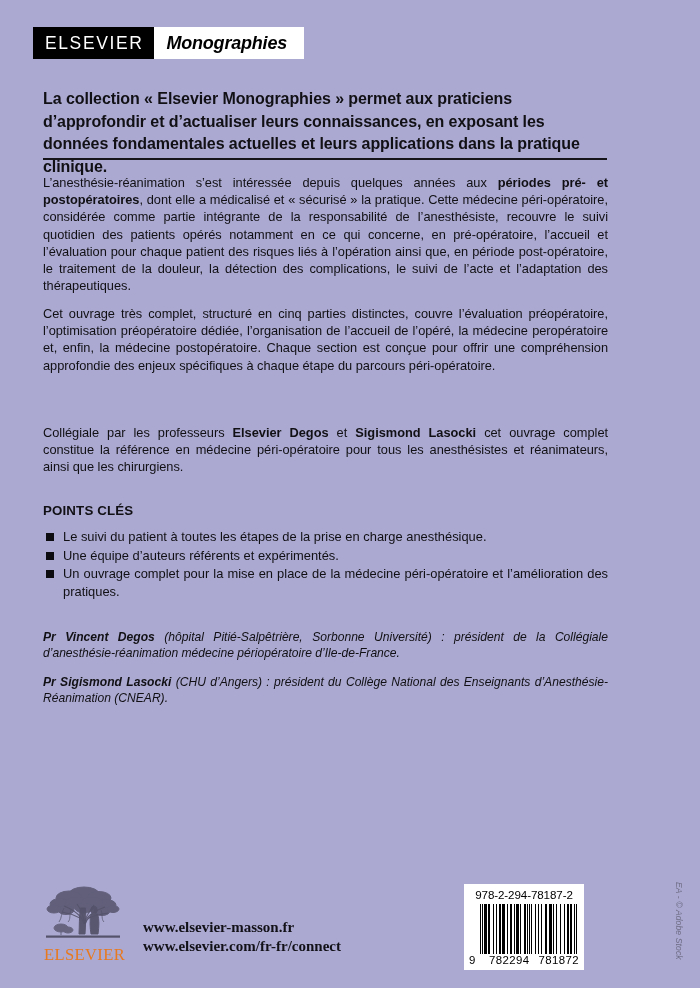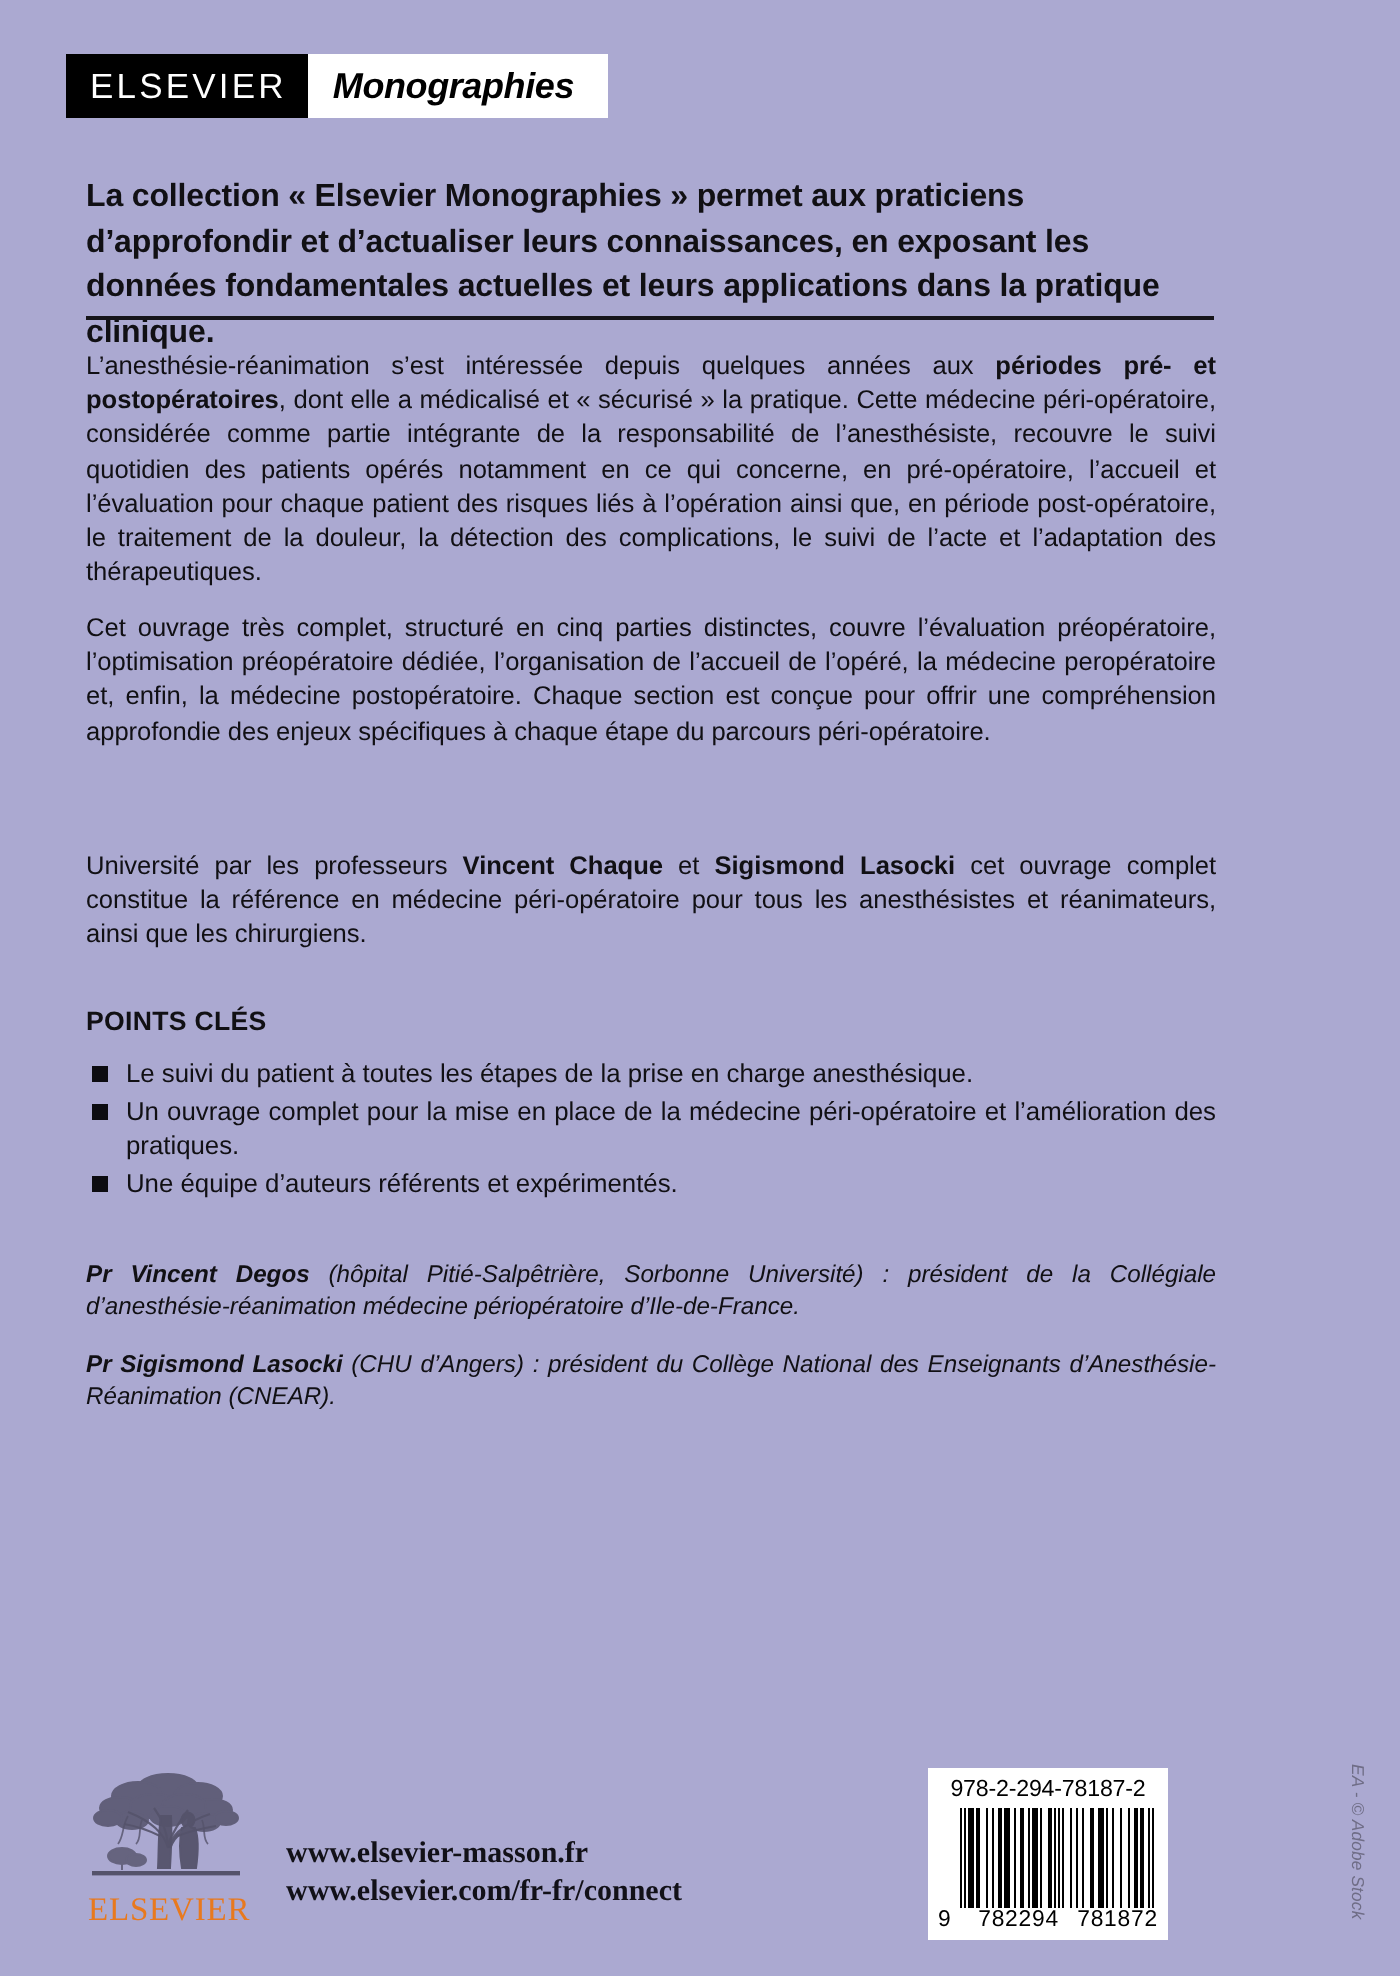--- a/index.html
+++ b/index.html
@@ -228,37 +228,37 @@
 
   <div class="rule"></div>
 
   <div class="col body-block p1">
     <span>L’anesthésie-réanimation s’est intéressée depuis quelques années aux </span><b>périodes pré- et postopératoires</b><span>, dont elle a médicalisé et « sécurisé » la pratique. Cette médecine péri-opératoire, considérée comme partie intégrante de la responsabilité de l’anesthésiste, recouvre le suivi quotidien des patients opérés notamment en ce qui concerne, en pré-opératoire, l’accueil et l’évaluation pour chaque patient des risques liés à l’opération ainsi que, en période post-opératoire, le traitement de la douleur, la détection des complications, le suivi de l’acte et l’adaptation des thérapeutiques.</span>
   </div>
 
   <div class="col body-block p2">Cet ouvrage très complet, structuré en cinq parties distinctes, couvre l’évaluation préopératoire, l’optimisation préopératoire dédiée, l’organisation de l’accueil de l’opéré, la médecine peropératoire et, enfin, la médecine postopératoire. Chaque section est conçue pour offrir une compréhension approfondie des enjeux spécifiques à chaque étape du parcours péri-opératoire.</div>
 
   <div class="col body-block p3">
-    <span>Université par les professeurs </span><b>Vincent Chaque</b><span> et </span><b>Sigismond Lasocki</b><span> cet ouvrage complet constitue la référence en médecine péri-opératoire pour tous les anesthésistes et réanimateurs, ainsi que les chirurgiens.</span>
+    <span>Collégiale par les professeurs </span><b>Elsevier Degos</b><span> et </span><b>Sigismond Lasocki</b><span> cet ouvrage complet constitue la référence en médecine péri-opératoire pour tous les anesthésistes et réanimateurs, ainsi que les chirurgiens.</span>
   </div>
 
   <div class="col points-head">POINTS CLÉS</div>
 
   <div class="col points-list">
     <div class="point-row">
       <span class="bullet-sq"></span>
       <span class="point-text nojust">Le suivi du patient à toutes les étapes de la prise en charge anesthésique.</span>
     </div>
     <div class="point-row">
       <span class="bullet-sq"></span>
-      <span class="point-text">Un ouvrage complet pour la mise en place de la médecine péri-opératoire et l’amélioration des pratiques.</span>
+      <span class="point-text nojust">Une équipe d’auteurs référents et expérimentés.</span>
     </div>
     <div class="point-row">
       <span class="bullet-sq"></span>
-      <span class="point-text nojust">Une équipe d’auteurs référents et expérimentés.</span>
+      <span class="point-text">Un ouvrage complet pour la mise en place de la médecine péri-opératoire et l’amélioration des pratiques.</span>
     </div>
   </div>
 
   <div class="col bios">
     <div class="bio">
       <b>Pr Vincent Degos</b><span> (hôpital Pitié-Salpêtrière, Sorbonne Université) : président de la Collégiale d’anesthésie-réanimation médecine périopératoire d’Ile-de-France.</span>
     </div>
     <div class="bio">
       <b>Pr Sigismond Lasocki</b><span> (CHU d’Angers) : président du Collège National des Enseignants d’Anesthésie-Réanimation (CNEAR).</span>
     </div>

